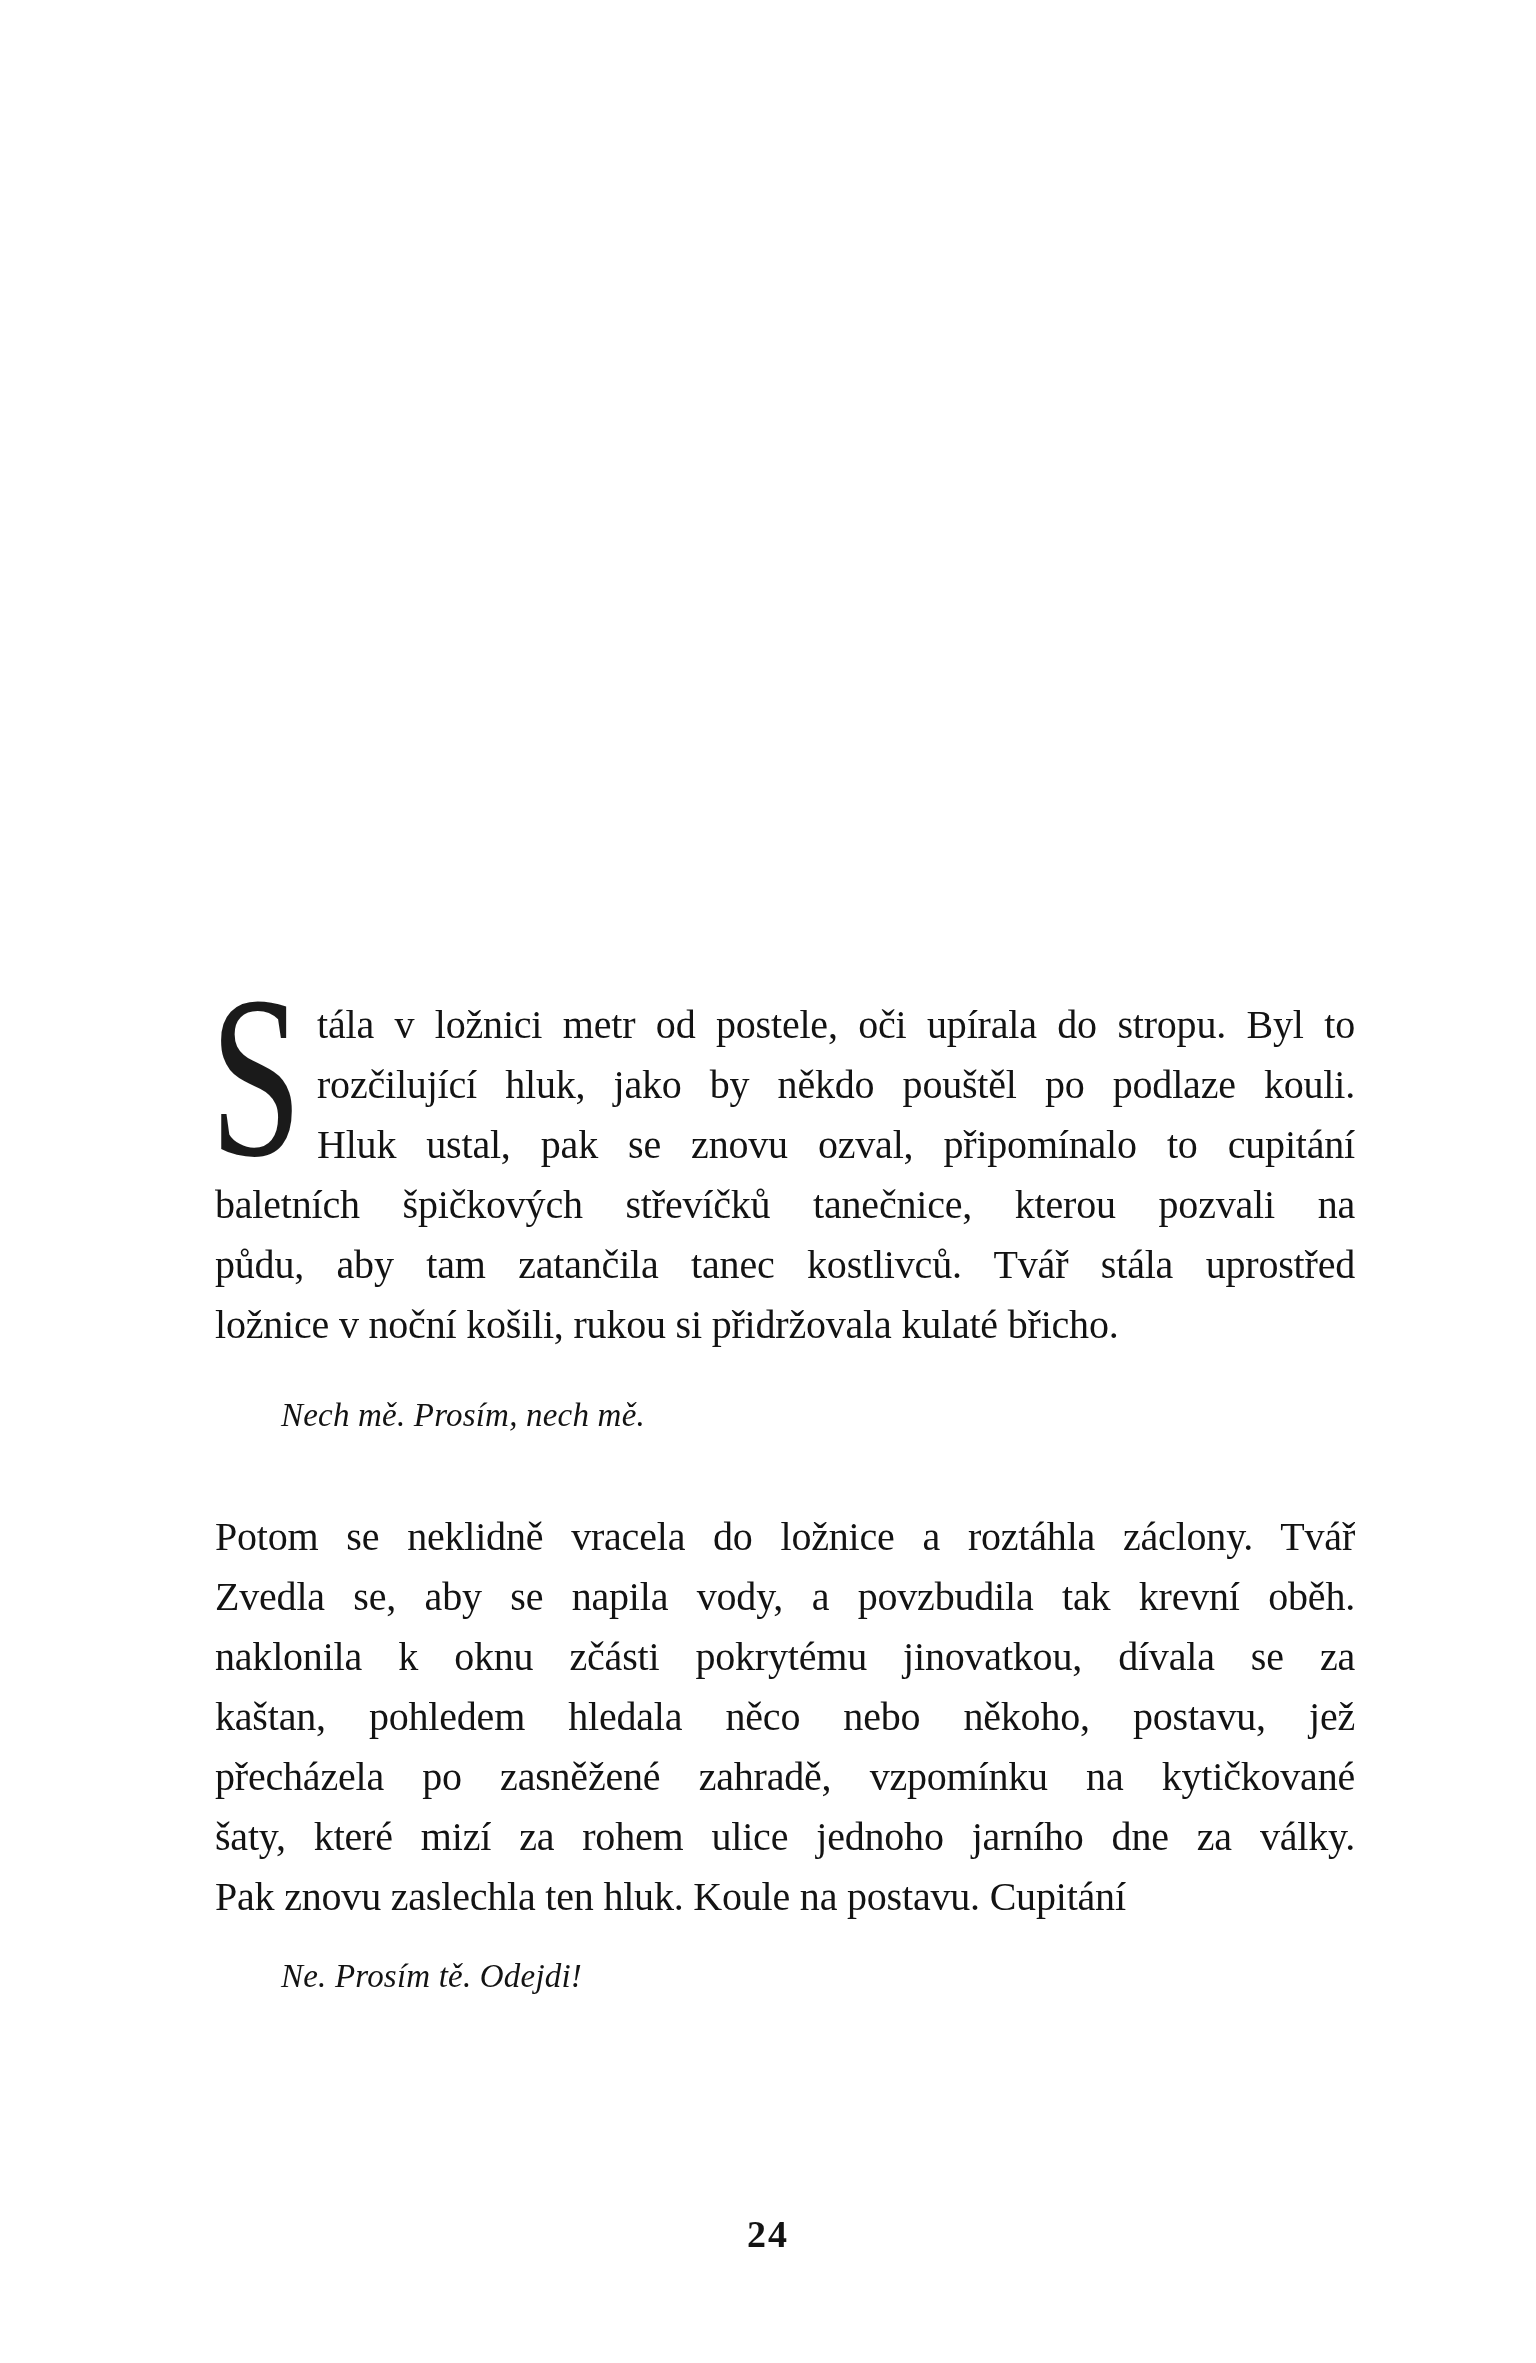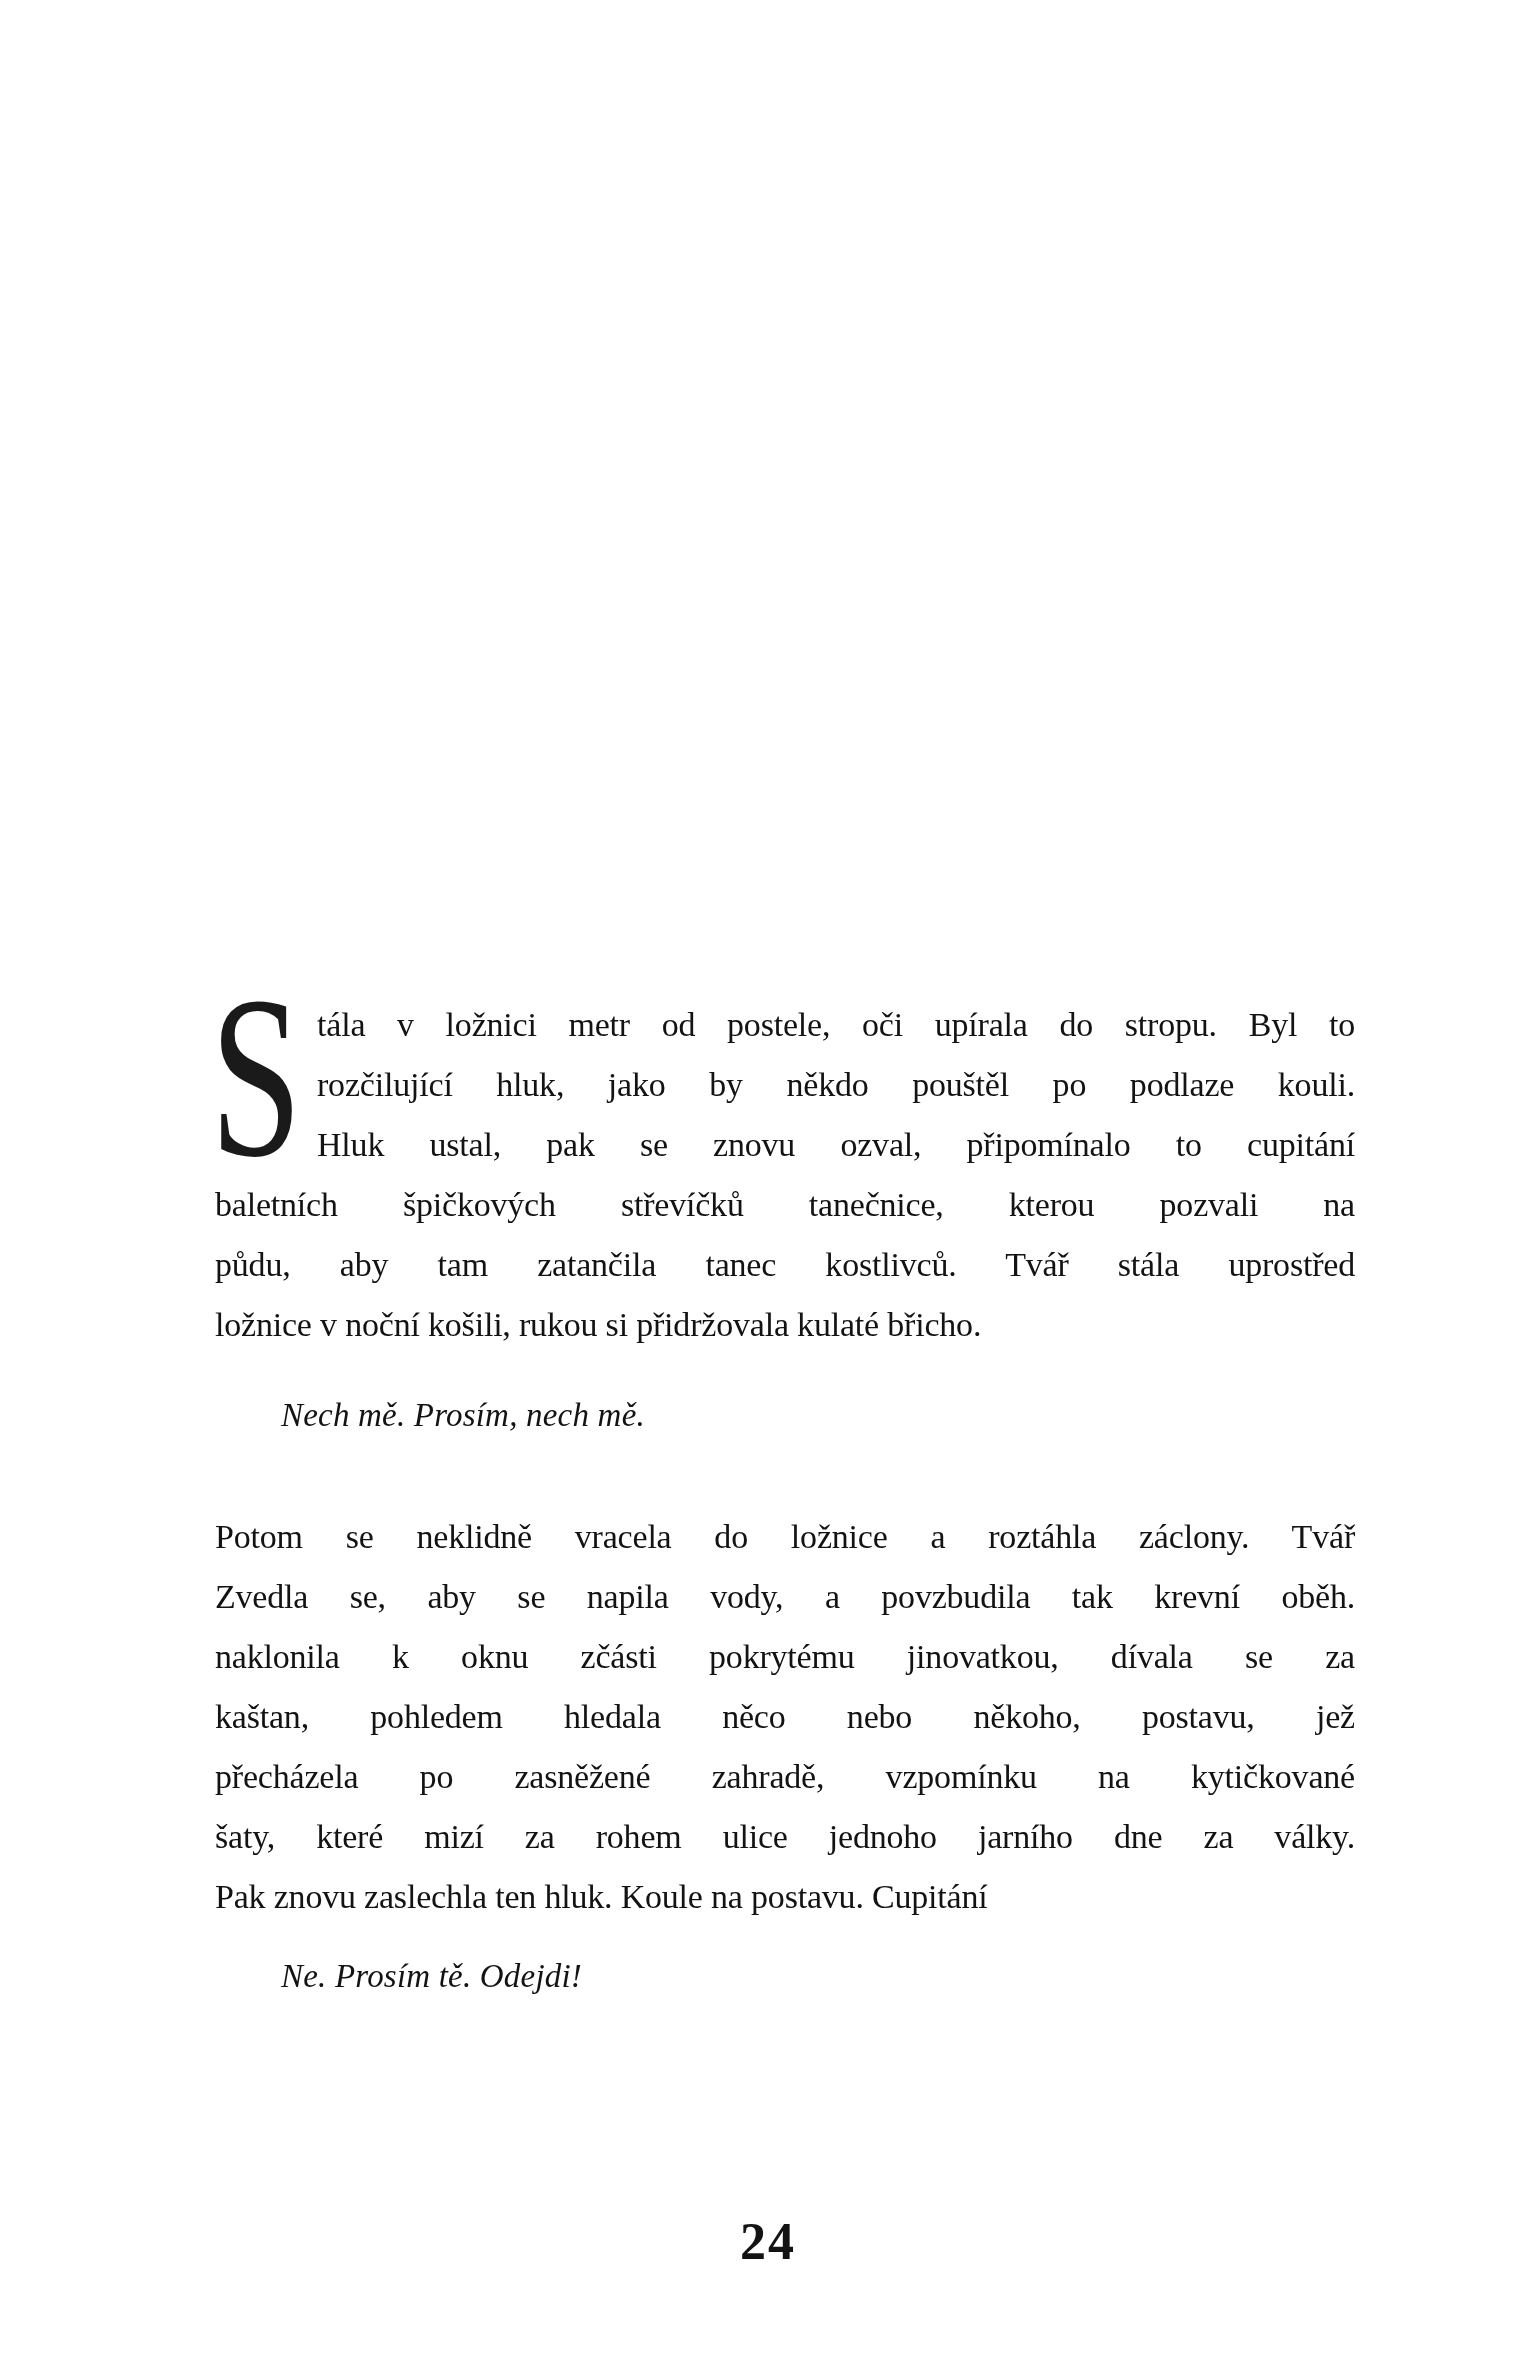--- a/index.html
+++ b/index.html
@@ -13,21 +13,21 @@
     color: #131313;
   }
   .textblock {
     position: absolute;
     left: 215px;
     top: 995px;
     width: 1140px;
   }
   .para { position: relative; }
   .line {
-    font-size: 34px;
+    font-size: 40px;
     line-height: 60px;
     white-space: nowrap;
     text-align: justify;
     text-align-last: justify;
     letter-spacing: -0.2px;
   }
   .lines .line:last-child { text-align-last: left; }
   .para1 .lines .line:nth-child(-n+3) { margin-left: 102px; }
   .dropcap {
     position: absolute;
@@ -48,21 +48,21 @@
     letter-spacing: 0.2px;
   }
   .para2 { margin-top: 62px; }
   .italic2 { margin-top: 19px; }
   .folio {
     position: absolute;
     top: 2212px;
     left: 0;
     width: 100%;
     text-align: center;
-    font-size: 52px;
+    font-size: 38px;
     font-weight: 700;
     letter-spacing: 2px;
   }
 </style>
 </head>
 <body>
 
 <div class="page">
   <div class="textblock">
 

